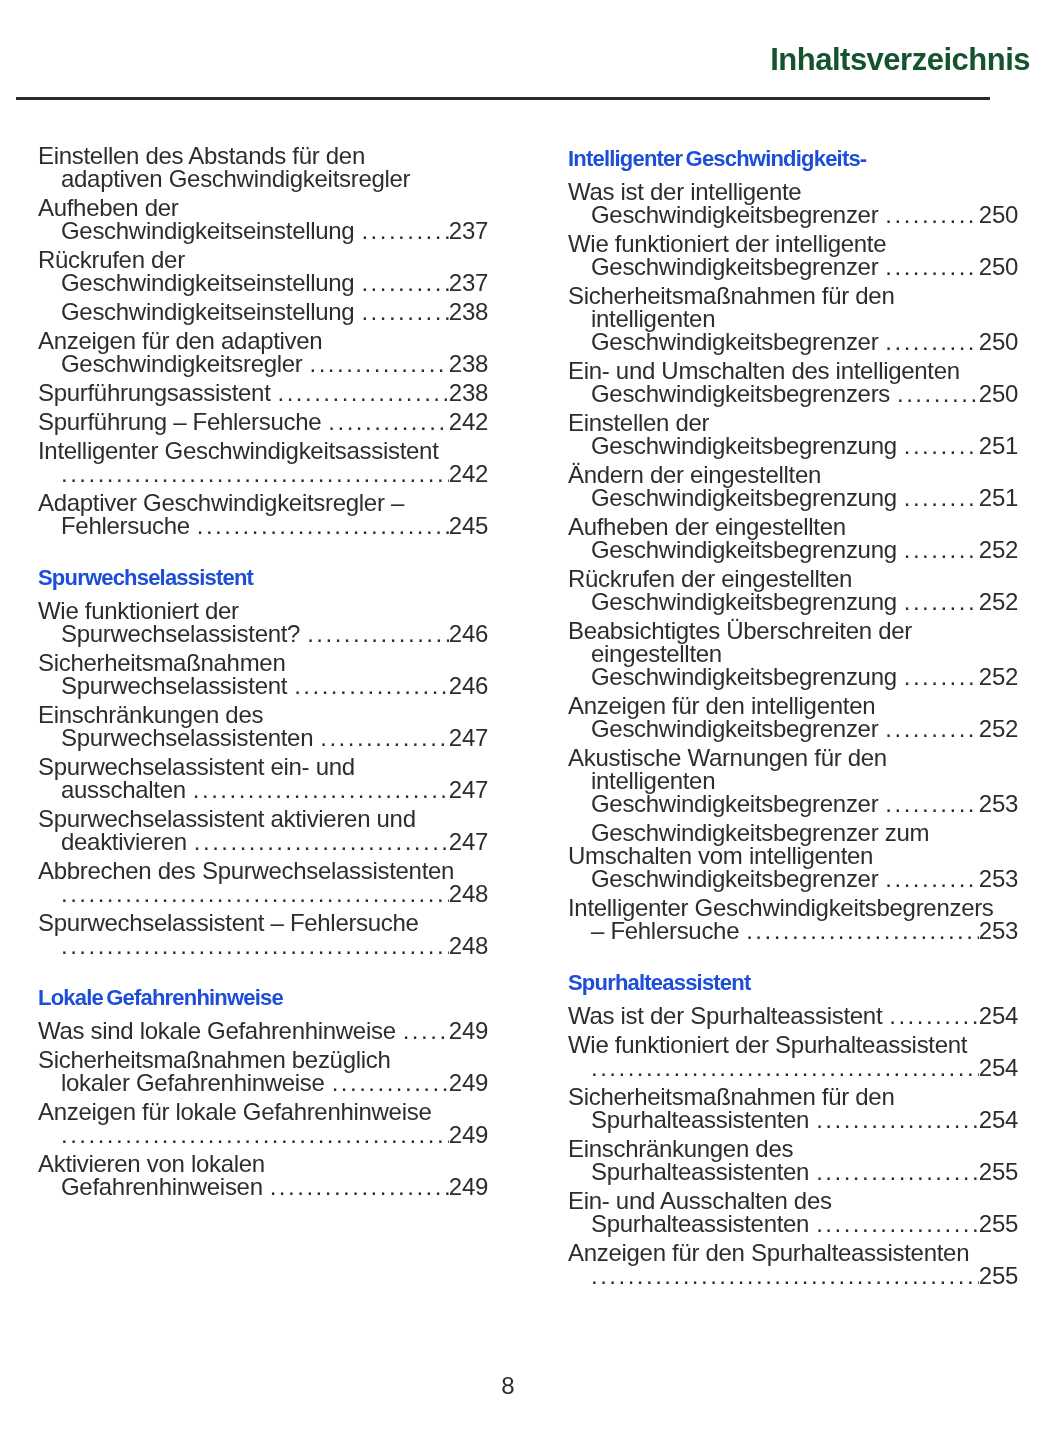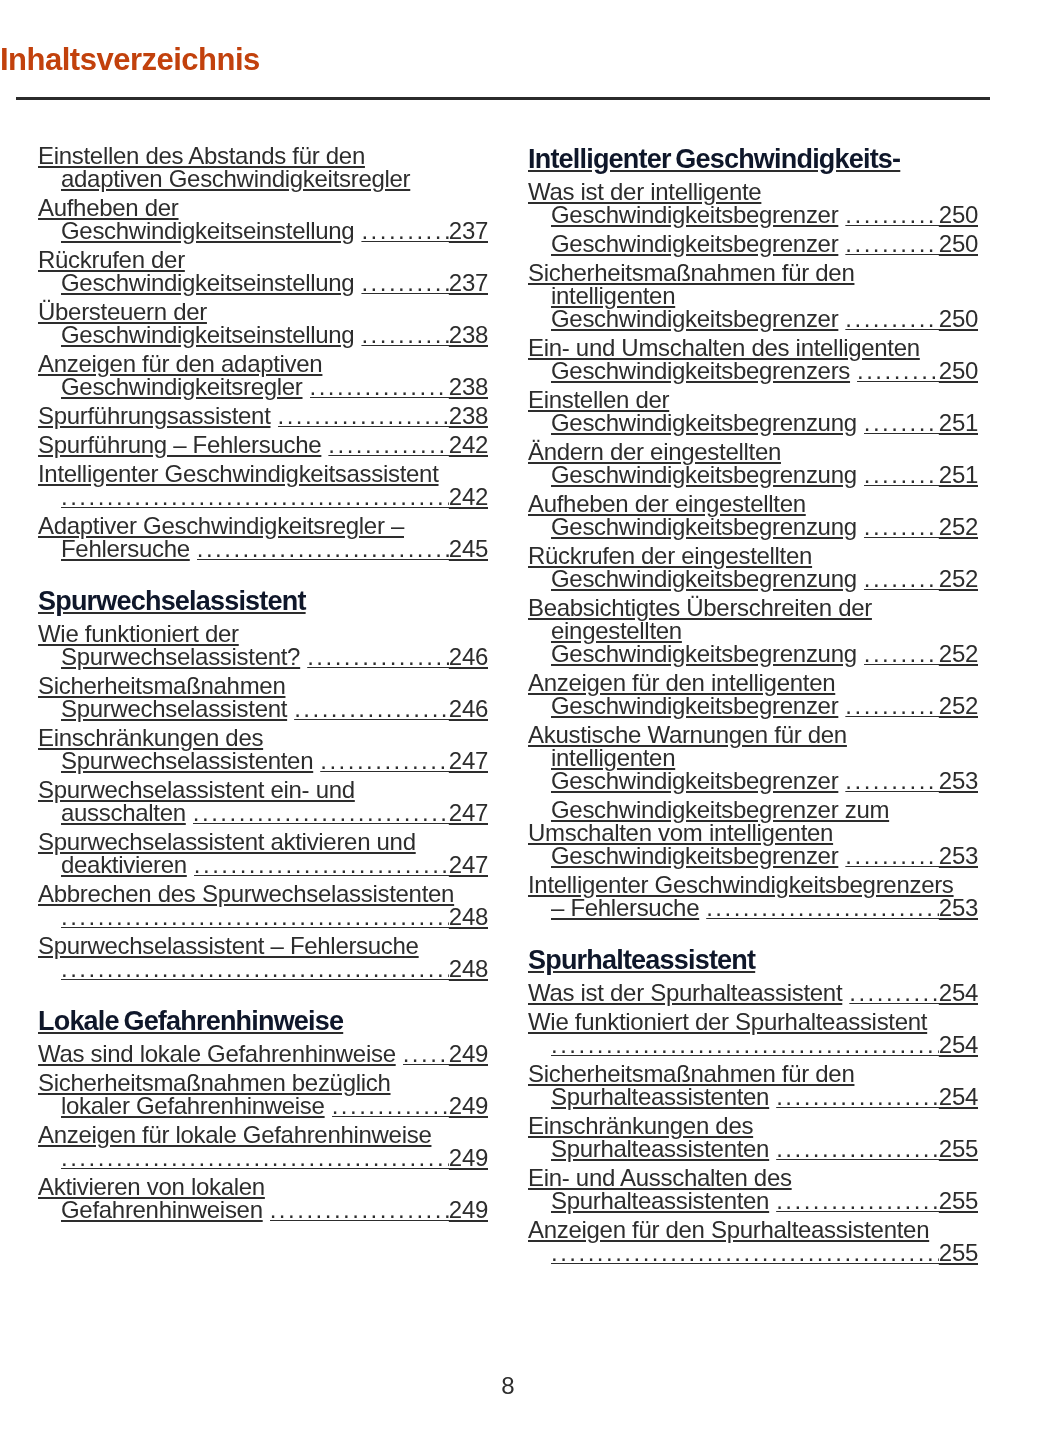--- a/index.html
+++ b/index.html
@@ -8,37 +8,36 @@
     width: 1055px;
     height: 1448px;
     background: #ffffff;
     font-family: "Liberation Sans", "DejaVu Sans", sans-serif;
     color: #2d2d2d;
     overflow: hidden;
   }
   .title {
     padding-top: 42px;
     width: 1030px;
-    text-align: left;
+    text-align: right;
     font-size: 31px;
     line-height: 36px;
     font-weight: bold;
     letter-spacing: -0.5px;
-    color: #c2410c;
+    color: #14532d;
   }
   .rule {
     height: 3px;
     background: #2b2b2b;
     margin: 19px 65px 0 16px;
   }
   .columns {
     display: flex;
-    gap: 40px;
+    gap: 80px;
     margin: 44px 0 16px 38px;
-    text-decoration: underline;
   }
   .col { width: 450px; flex: 0 0 450px; }
   .entry { margin-bottom: 6px; }
   .line, .leader {
     font-size: 24px;
     line-height: 23px;
     letter-spacing: -0.3px;
     white-space: nowrap;
   }
   .cont { padding-left: 23px; }
@@ -46,26 +45,26 @@
   .txt { white-space: pre; }
   .txt:not(:empty) { margin-right: 7px; }
   .dots { flex: 1 1 auto; overflow: hidden; white-space: nowrap; min-width: 0; }
   .dots::after {
     content: "..........................................................................................";
     letter-spacing: 2.5px;
   }
   .pg { flex: 0 0 auto; }
   .heading {
     margin: 26px 0 6px 0;
-    font-size: 27px;
+    font-size: 22px;
     line-height: 30px;
     font-weight: bold;
     letter-spacing: -0.8px;
     word-spacing: -2px;
-    color: #0f172a;
+    color: #1d4ed8;
     white-space: nowrap;
   }
   .col > .heading:first-child { margin-top: 0; }
   .heading .h2 { padding-left: 30px; }
   .footer {
     position: absolute;
     top: 1372px;
     left: 0;
     width: 1016px;
     text-align: center;
@@ -95,21 +94,20 @@
         </div>
         <div class="entry">
           <div class="line">Rückrufen der</div>
           <div class="leader cont">
             <span class="txt">Geschwindigkeitseinstellung</span>
             <span class="dots"></span>
             <span class="pg">237</span>
           </div>
         </div>
         <div class="entry">
-          <div class="line">Übersteuern der</div>
           <div class="leader cont">
             <span class="txt">Geschwindigkeitseinstellung</span>
             <span class="dots"></span>
             <span class="pg">238</span>
           </div>
         </div>
         <div class="entry">
           <div class="line">Anzeigen für den adaptiven</div>
           <div class="leader cont">
             <span class="txt">Geschwindigkeitsregler</span>
@@ -247,20 +245,21 @@
         </div>
         <div class="entry">
           <div class="line">Was ist der intelligente</div>
           <div class="leader cont">
             <span class="txt">Geschwindigkeitsbegrenzer</span>
             <span class="dots"></span>
             <span class="pg">250</span>
           </div>
         </div>
         <div class="entry">
+          <div class="line">Wie funktioniert der intelligente</div>
           <div class="leader cont">
             <span class="txt">Geschwindigkeitsbegrenzer</span>
             <span class="dots"></span>
             <span class="pg">250</span>
           </div>
         </div>
         <div class="entry">
           <div class="line">Sicherheitsmaßnahmen für den</div>
           <div class="line cont">intelligenten</div>
           <div class="leader cont">

